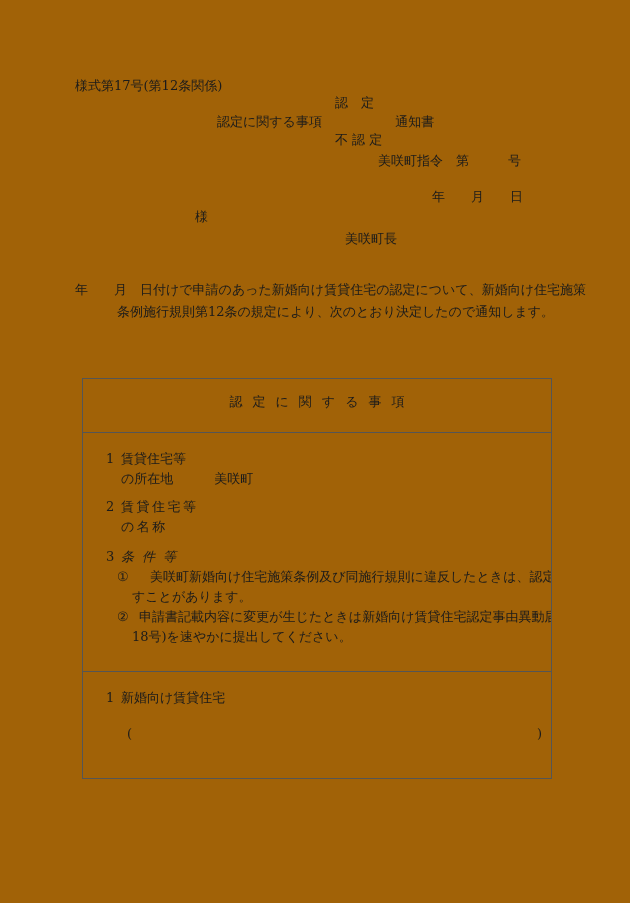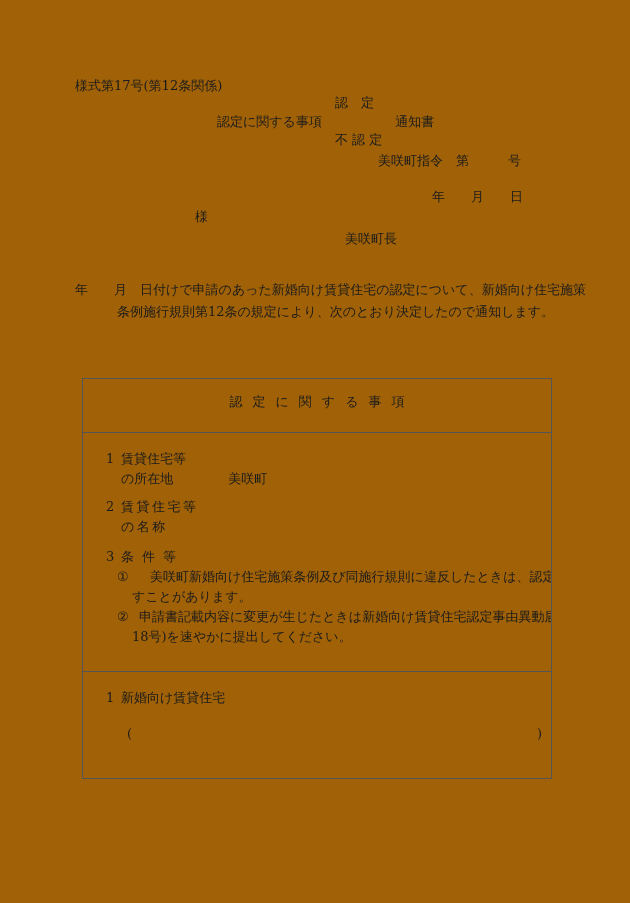--- a/index.html
+++ b/index.html
@@ -29,22 +29,22 @@
   td.reason-cell { height:74px; padding-top:12px; }
   td.remarks-label { height:45px; width:100px; text-align:center; vertical-align:middle; white-space:pre; }
   td.remarks-value { height:45px; }
 
   .tl { display:flex; line-height:20px; white-space:pre; }
   .tl .no { flex:none; }
   .w15 { width:15px; } .w22 { width:22px; } .w33 { width:33px; }
   .ml7 { margin-left:7px; } .ml18 { margin-left:18px; }
   .ml22 { margin-left:22px; } .ml33 { margin-left:33px; }
   .mt8 { margin-top:8px; } .mt10 { margin-top:10px; } .mt16 { margin-top:16px; }
-  .sp2 { letter-spacing:2.5px; } .sp8 { letter-spacing:8px; }
-  .loc-gap { margin-left:55px; }
+  .sp2 { letter-spacing:2.5px; } .sp8 { letter-spacing:8px;font-style:italic; }
+  .loc-gap { margin-left:41px; }
   .parens { display:flex; justify-content:space-between;
     margin-left:28px; width:415px; line-height:20px; }
 </style>
 </head>
 <body>
 
 <div class="page">
 
   <div class="abs" style="left:75px; top:79px;">様式第17号(第12条関係)</div>
 

